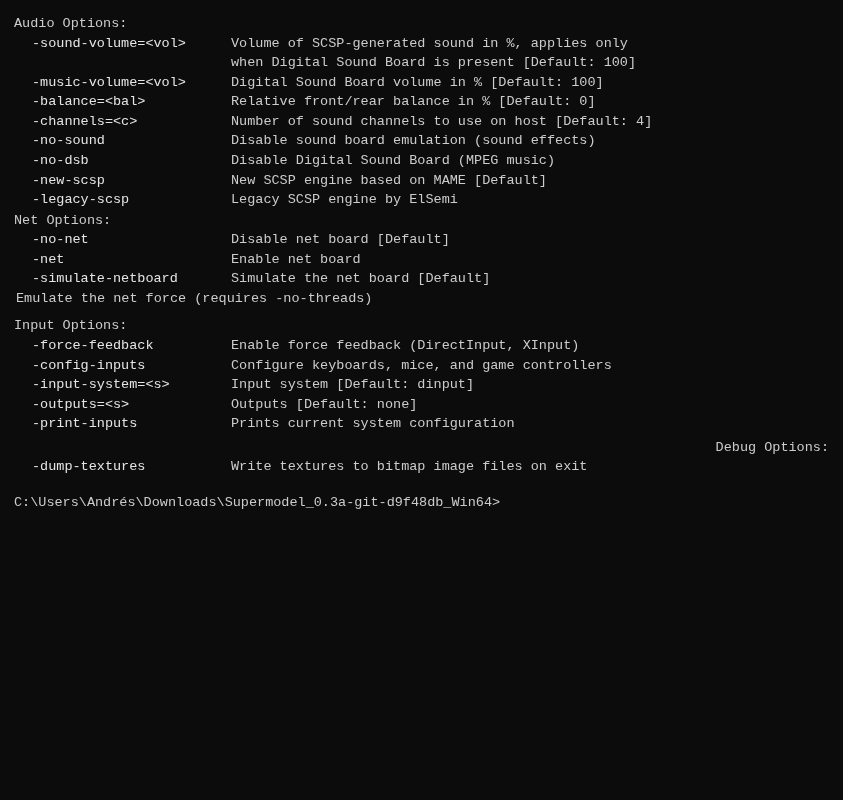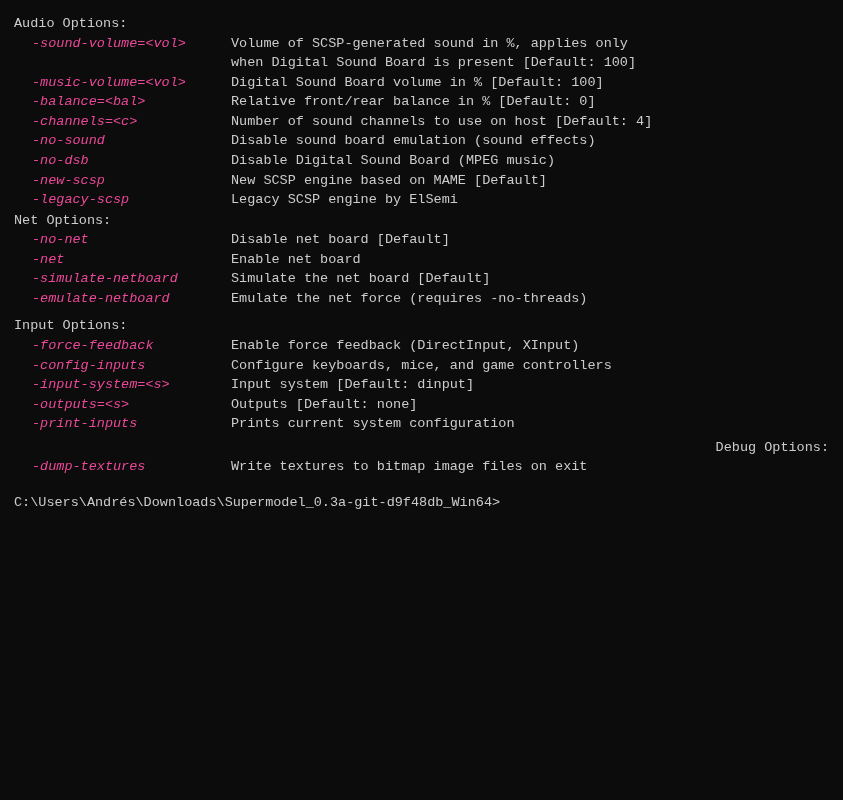--- a/index.html
+++ b/index.html
@@ -23,24 +23,23 @@
       color: #cccccc;
       margin-top: 4px;
     }
 
     .option-row {
       display: flex;
       padding-left: 2px;
     }
 
     .option-name {
-      color: #ec4899;
+      color: #e5e5e5;
       min-width: 215px;
       padding-left: 16px;
-      font-style: italic;
     }
 
     .option-desc {
       color: #cccccc;
       flex: 1;
     }
 
     .option-desc-line2 {
       display: flex;
       padding-left: 2px;
@@ -123,21 +122,20 @@
     <span class="option-name">-net</span>
     <span class="option-desc">Enable net board</span>
   </div>
 
   <div class="option-row">
     <span class="option-name">-simulate-netboard</span>
     <span class="option-desc">Simulate the net board [Default]</span>
   </div>
 
   <div class="option-row">
-    <span class="option-name">-emulate-netboard</span>
     <span class="option-desc">Emulate the net force (requires -no-threads)</span>
   </div>
 
   <div class="section-header" style="margin-top:8px;">Input Options:</div>
 
   <div class="option-row">
     <span class="option-name">-force-feedback</span>
     <span class="option-desc">Enable force feedback (DirectInput, XInput)</span>
   </div>
 

